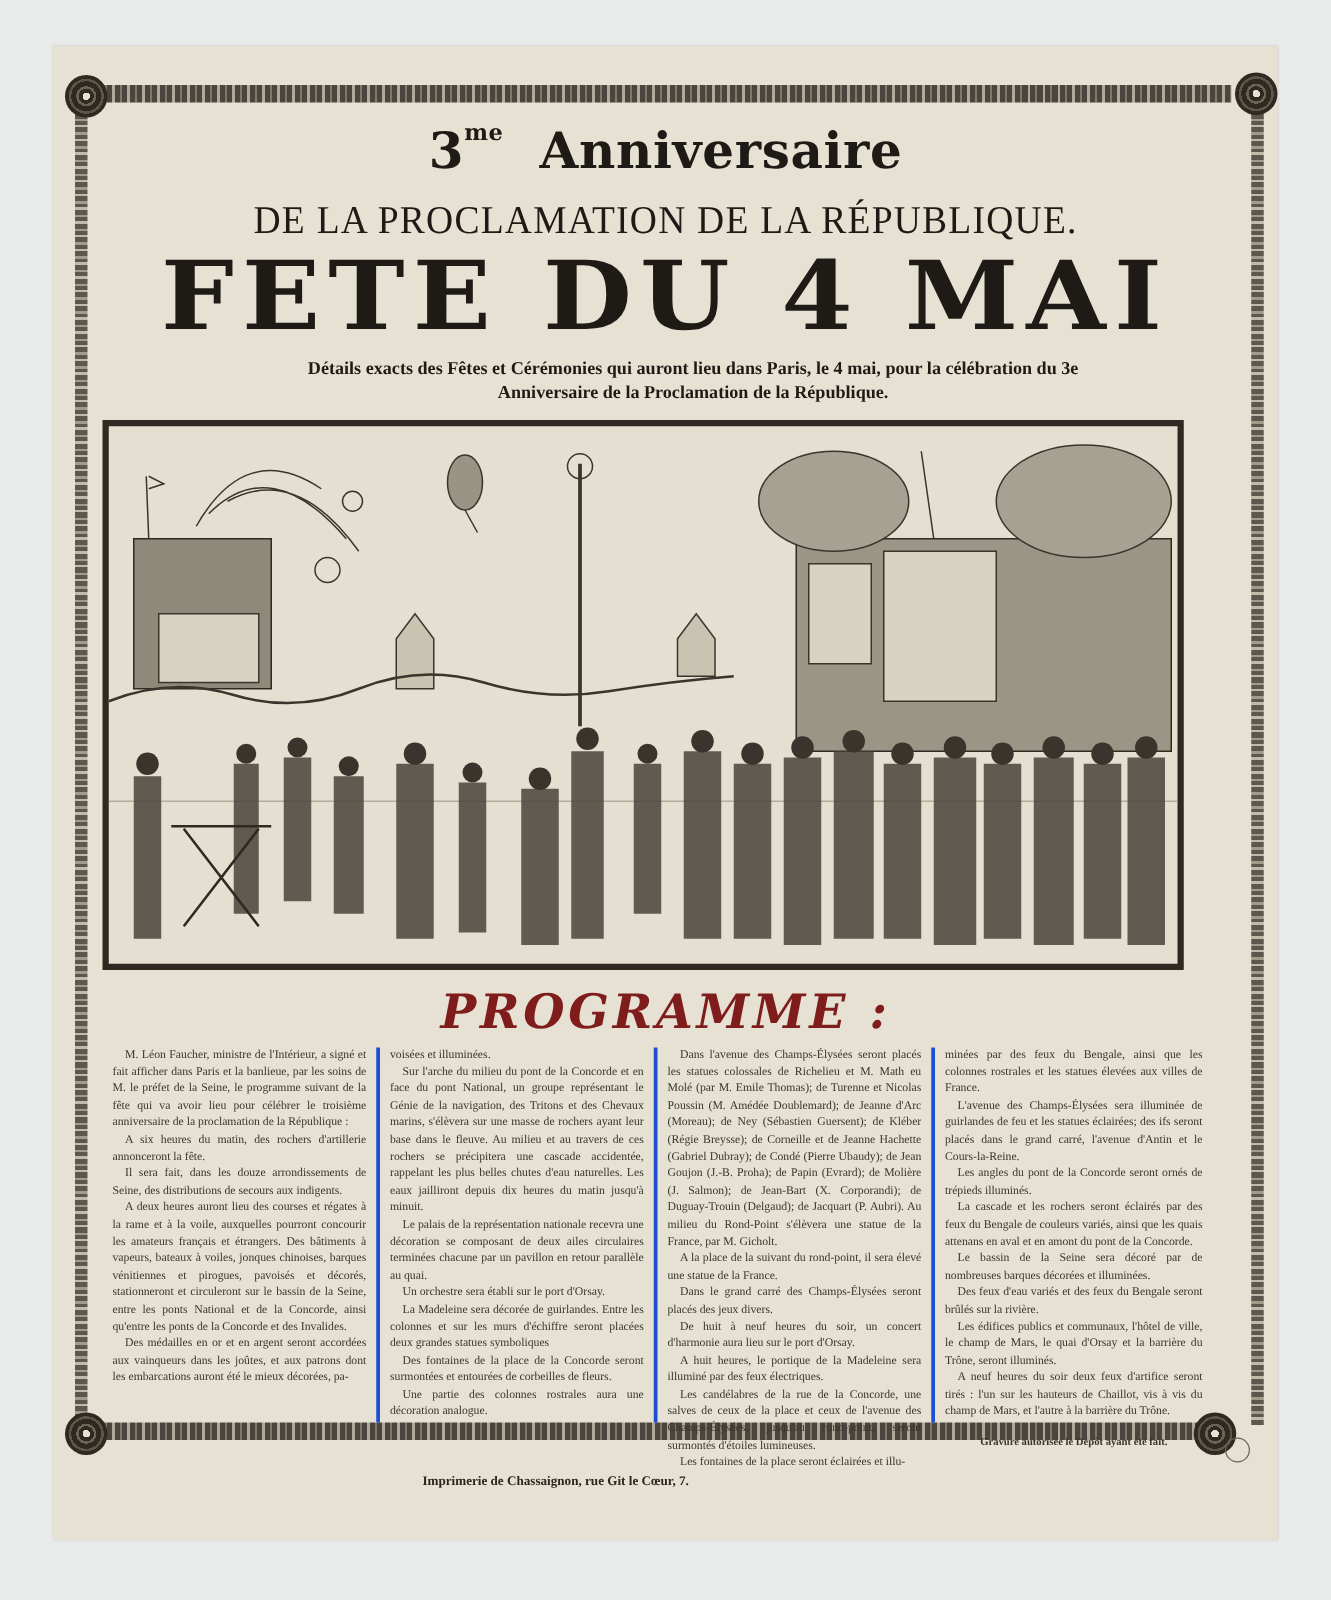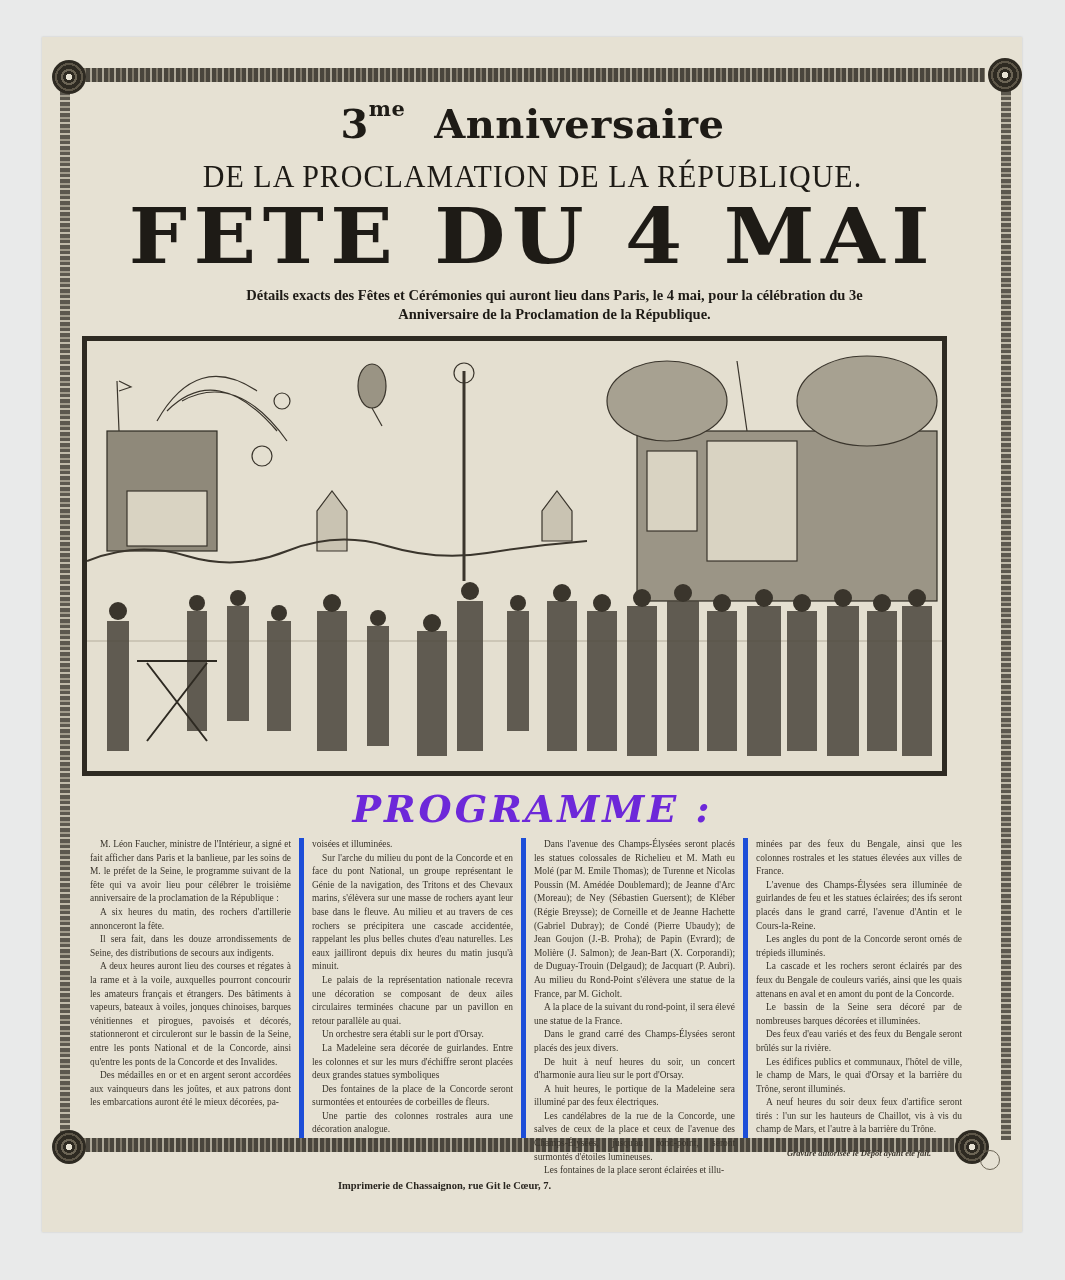--- a/index.html
+++ b/index.html
@@ -31,49 +31,49 @@
     position: absolute; width: 34px; height: 34px; border-radius: 50%;
     background: radial-gradient(circle, #e6e1d3 0 3px, #2e2a22 3px 6px, #6b6455 6px 8px, #2e2a22 8px 12px, #5d5648 12px 14px, #2e2a22 14px 17px);
   }
   .stamp {
     position: absolute; left: 980px; top: 1150px; width: 18px; height: 18px;
     border: 1px solid #6b6455; border-radius: 50%;
   }
   .headline { position: absolute; left: 0; width: 1065px; text-align: center; color: #1e1b16; }
   .h-anniv { top: 96px; font-size: 40px; font-weight: bold; letter-spacing: 0.5px;
     font-family: "DejaVu Serif", serif; }
-  .h-anniv sup { font-size: 21px; vertical-align: 22px; text-align: right; }
+  .h-anniv sup { font-size: 18px; vertical-align: 22px; text-align: right; }
   .h-procl { top: 160px; font-size: 30px; letter-spacing: 1px; font-family: "Liberation Serif", serif; transform: scaleY(1.05); }
   .h-fete { top: 192px; font-size: 76px; font-weight: bold; letter-spacing: 6px; font-family: "DejaVu Serif", serif; transform: scaleX(1.08); }
   .h-sub { top: 286px; font-size: 14.5px; font-weight: bold; line-height: 19px; padding: 0 190px; box-sizing: border-box; margin-left: 22px; }
 
   .illustration {
     position: absolute; left: 82px; top: 336px; width: 865px; height: 440px;
     border: 5px solid #2e2a22; box-sizing: border-box;
     background: #e4dfd0;
     overflow: hidden;
   }
   .illustration svg { position: absolute; left: 0; top: 0; }
 
   .programme-title {
     position: absolute; left: 0; width: 1065px; top: 786px; text-align: center;
     font-size: 38px; font-weight: bold; font-style: italic; letter-spacing: 3px;
-    color: #6d28d9; font-family: "DejaVu Serif", serif;
+    color: #7f1d1d; font-family: "DejaVu Serif", serif;
   }
 
   .columns { position: absolute; left: 82px; top: 838px; width: 890px; height: 300px; display: flex; }
   .col {
     width: 222px; box-sizing: border-box; padding: 0 8px;
     font-size: 9.4px; line-height: 13.6px; color: #3a352c; text-align: justify;
-    border-right: 5px solid #1d4ed8;
+    border-right: 3px solid #1d4ed8;
   }
   .col:last-child { border-right: none; }
   .col p { margin: 0; text-indent: 10px; }
   .col p.cont { text-indent: 0; }
-  .col .sig { text-align: center; font-weight: bold; font-size: 8.5px; margin-top: 10px; text-indent: 0; font-style: italic; }
+  .col .sig { text-align: center; font-weight: bold; font-size: 8.5px; margin-top: 10px; text-indent: 0; }
 
   .imprint {
     position: absolute; left: 0; width: 889px; top: 1180px; text-align: center;
     font-size: 10.5px; font-weight: bold; color: #2a2620;
   }
 </style>
 </head>
 <body>
 
 <div class="paper"></div>

